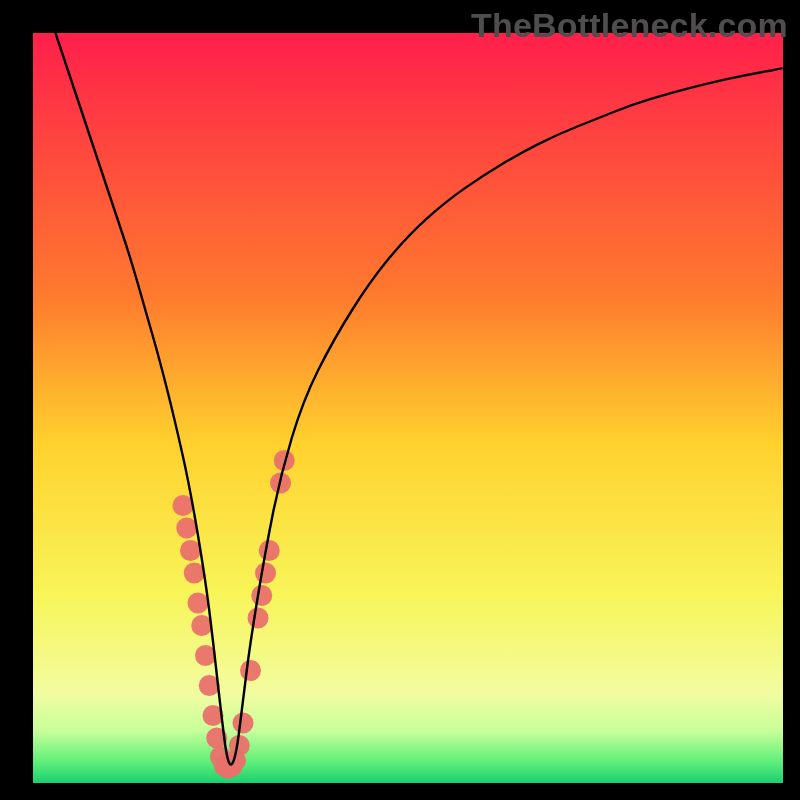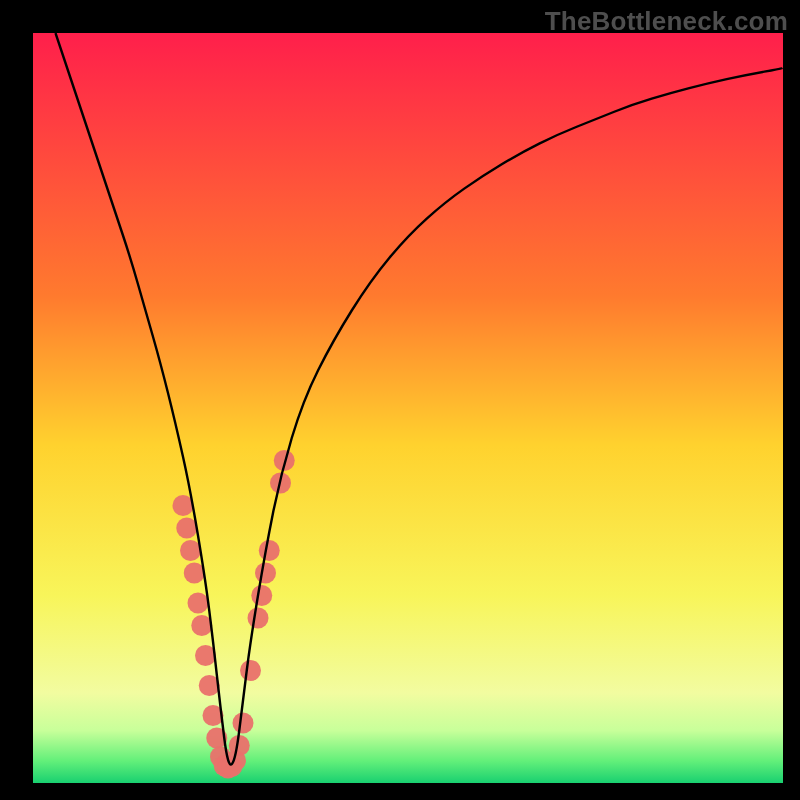--- a/index.html
+++ b/index.html
@@ -24,21 +24,21 @@
     top: 33px;
     width: 750px;
     height: 750px;
     overflow: hidden;
   }
   .watermark {
     position: absolute;
     top: 6px;
     right: 12px;
     color: #4e4e4e;
-    font-size: 26px;
+    font-size: 34px;
     font-weight: 600;
     letter-spacing: 0.2px;
     z-index: 20;
   }
   svg { display: block; }
 </style>
 </head>
 <body>
 
 <div class="frame">

